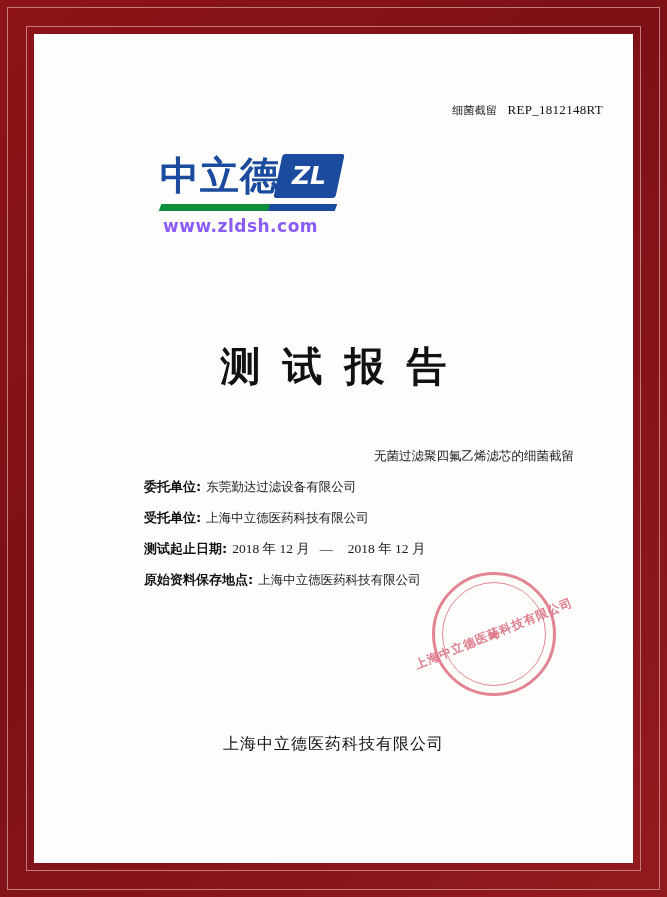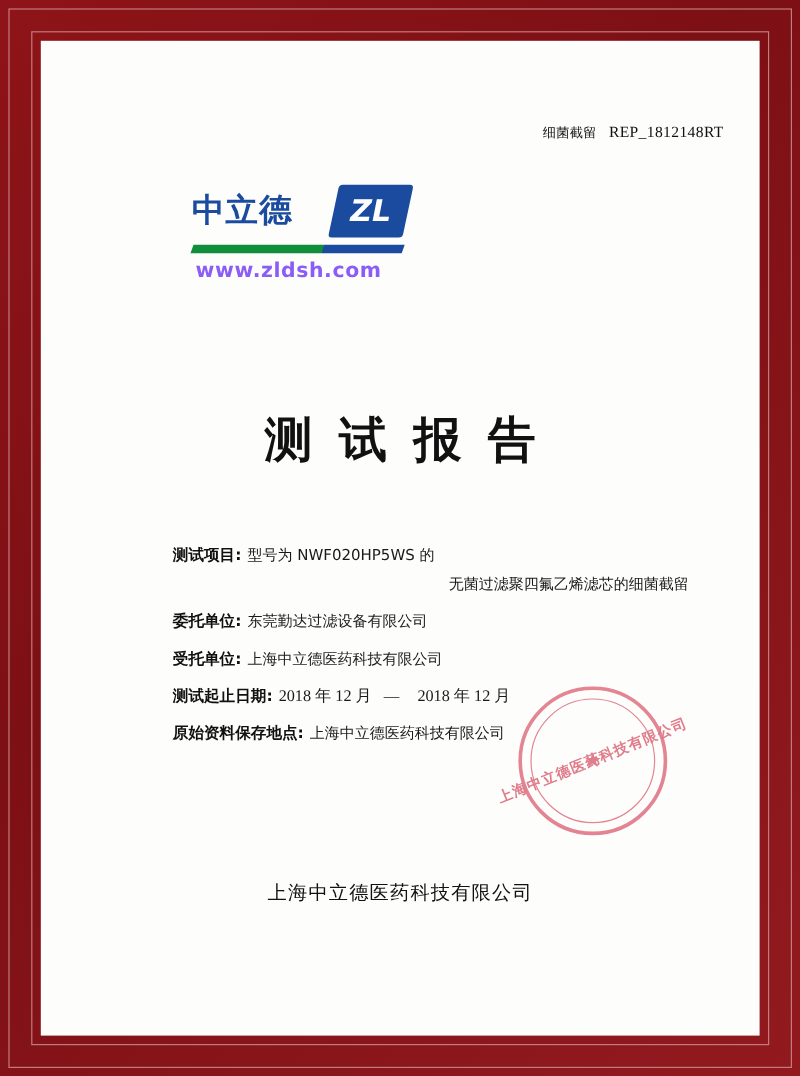--- a/index.html
+++ b/index.html
@@ -90,21 +90,21 @@
   .logo-row {
     position: relative;
     height: 48px;
   }
   .logo-cn {
     position: absolute;
     left: 0;
     top: 2px;
     font-family: "DejaVu Sans", sans-serif;
     font-weight: bold;
-    font-size: 27px;
+    font-size: 39px;
     color: #1b4b9e;
     letter-spacing: 1px;
     line-height: 40px;
   }
   .logo-badge {
     position: absolute;
     left: 118px;
     top: 0px;
     width: 62px;
     height: 44px;
@@ -278,24 +278,20 @@
         </div>
       </div>
       <div class="logo-bar"></div>
       <div class="logo-url">www.zldsh.com</div>
     </div>
 
     <div class="title">测试报告</div>
 
     <div class="info">
 
-      <div class="info-row">
-        <span class="info-label">测试项目:</span>
-        <span class="info-value">型号为 NWF020HP5WS 的</span>
-      </div>
       <div class="info-sub">无菌过滤聚四氟乙烯滤芯的细菌截留</div>
 
       <div class="info-row">
         <span class="info-label">委托单位:</span>
         <span class="info-value">东莞勤达过滤设备有限公司</span>
       </div>
 
       <div class="info-row">
         <span class="info-label">受托单位:</span>
         <span class="info-value">上海中立德医药科技有限公司</span>

